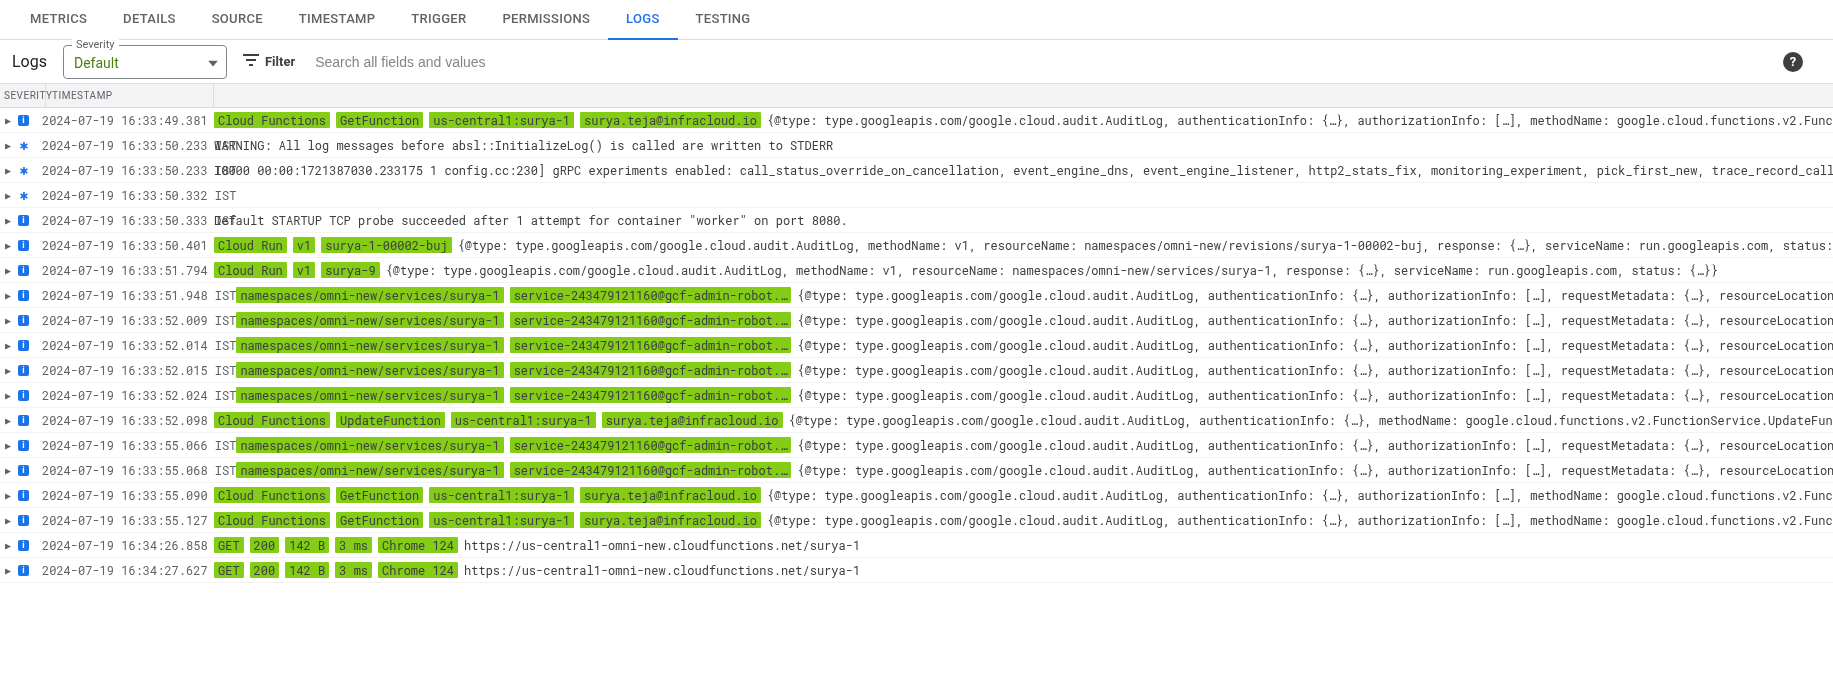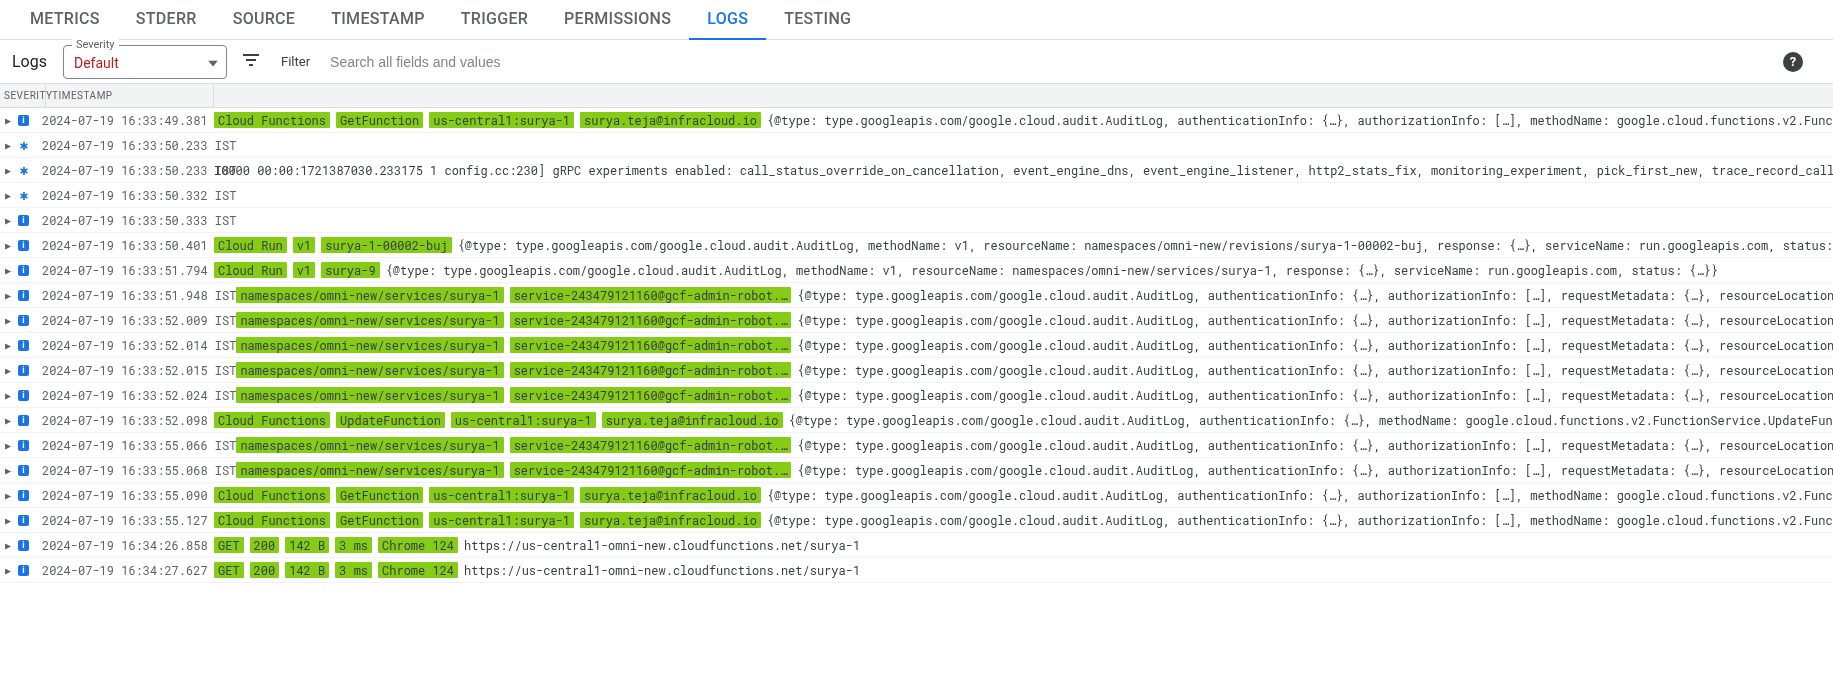--- a/index.html
+++ b/index.html
@@ -16,21 +16,21 @@
     border-bottom: 1px solid #dadce0;
     padding-left: 12px;
     height: 40px;
     align-items: center;
   }
   .tab {
     padding: 0 18px;
     height: 40px;
     display: flex;
     align-items: center;
-    font-size: 16px;
+    font-size: 13px;
     font-weight: 500;
     letter-spacing: 0.3px;
     color: #5f6368;
     cursor: pointer;
     border-bottom: 2px solid transparent;
   }
   .tab.active {
     color: #1a73e8;
     border-bottom: 2px solid #1a73e8;
   }
@@ -62,34 +62,34 @@
     position: absolute;
     top: -8px;
     left: 8px;
     background: #fff;
     padding: 0 4px;
     font-size: 11px;
     color: #5f6368;
   }
   .severity-select .value {
     font-size: 14px;
-    color: #b91c1c;
+    color: #4d7c0f;
   }
   .severity-select .caret {
     position: absolute;
     right: 8px;
     top: 50%;
     transform: translateY(-50%);
   }
   .filter-chip {
     display: flex;
     align-items: center;
-    gap: 22px;
+    gap: 6px;
     font-size: 13px;
-    font-weight: 400;
+    font-weight: 700;
     color: #3c4043;
     cursor: pointer;
     padding: 4px 6px;
   }
   .search-input {
     flex: 1;
     border: none;
     outline: none;
     font-size: 14px;
     color: #ef4444;
@@ -175,21 +175,21 @@
     margin-right: 6px;
     color: #3c4043;
   }
   svg.caret-down { width: 10px; height: 6px; }
 </style>
 </head>
 <body>
 
 <div class="tabs" id="tab-bar">
     <div class="tab">METRICS</div>
-    <div class="tab">STDERR</div>
+    <div class="tab">DETAILS</div>
     <div class="tab">SOURCE</div>
     <div class="tab">TIMESTAMP</div>
     <div class="tab">TRIGGER</div>
     <div class="tab">PERMISSIONS</div>
     <div class="tab active">LOGS</div>
     <div class="tab">TESTING</div>
   </div>
 
 <div class="filter-bar">
   <span class="logs-label">Logs</span>
@@ -229,20 +229,21 @@
       </div>
       <div class="ts">2024-07-19 16:33:49.381 IST</div>
       <div class="summary"><span class="chip">Cloud Functions</span><span class="chip">GetFunction</span><span class="chip">us-central1:surya-1</span><span class="chip">surya.teja@infracloud.io</span><span class="seg">{@type: type.googleapis.com/google.cloud.audit.AuditLog, authenticationInfo: {…}, authorizationInfo: […], methodName: google.cloud.functions.v2.FunctionService.Ge</span></div>
     </div>
     <div class="log-row">
       <div class="expand">▶</div>
       <div class="sev-icon">
         <div class="sev-default">✱</div>
       </div>
       <div class="ts">2024-07-19 16:33:50.233 IST</div>
+      <div class="summary"><span class="seg">WARNING: All log messages before absl::InitializeLog() is called are written to STDERR</span></div>
     </div>
     <div class="log-row">
       <div class="expand">▶</div>
       <div class="sev-icon">
         <div class="sev-default">✱</div>
       </div>
       <div class="ts">2024-07-19 16:33:50.233 IST</div>
       <div class="summary"><span class="seg">I0000 00:00:1721387030.233175       1 config.cc:230] gRPC experiments enabled: call_status_override_on_cancellation, event_engine_dns, event_engine_listener, http2_stats_fix, monitoring_experiment, pick_first_new, trace_record_callops, wor</span></div>
     </div>
     <div class="log-row">
@@ -251,20 +252,21 @@
         <div class="sev-default">✱</div>
       </div>
       <div class="ts">2024-07-19 16:33:50.332 IST</div>
     </div>
     <div class="log-row">
       <div class="expand">▶</div>
       <div class="sev-icon">
         <div class="sev-info">i</div>
       </div>
       <div class="ts">2024-07-19 16:33:50.333 IST</div>
+      <div class="summary"><span class="seg">Default STARTUP TCP probe succeeded after 1 attempt for container "worker" on port 8080.</span></div>
     </div>
     <div class="log-row">
       <div class="expand">▶</div>
       <div class="sev-icon">
         <div class="sev-info">i</div>
       </div>
       <div class="ts">2024-07-19 16:33:50.401 IST</div>
       <div class="summary"><span class="chip">Cloud Run</span><span class="chip">v1</span><span class="chip">surya-1-00002-buj</span><span class="seg">{@type: type.googleapis.com/google.cloud.audit.AuditLog, methodName: v1, resourceName: namespaces/omni-new/revisions/surya-1-00002-buj, response: {…}, serviceName: run.googleapis.com, status: {…}}</span></div>
     </div>
     <div class="log-row">

